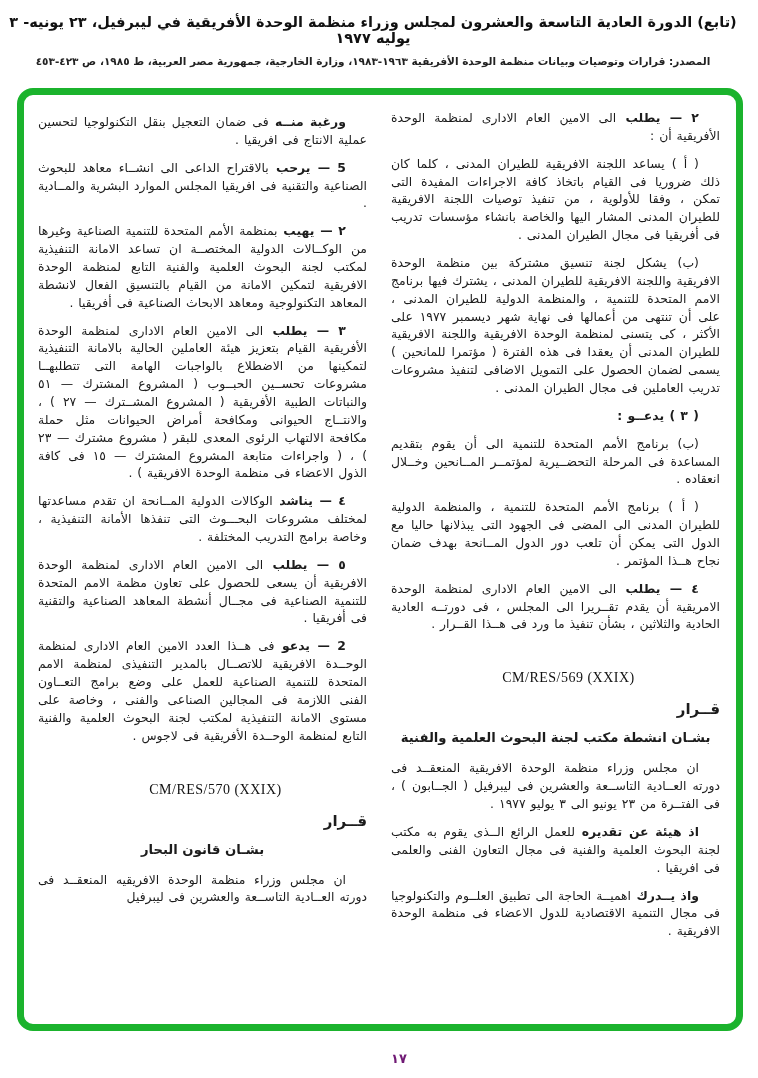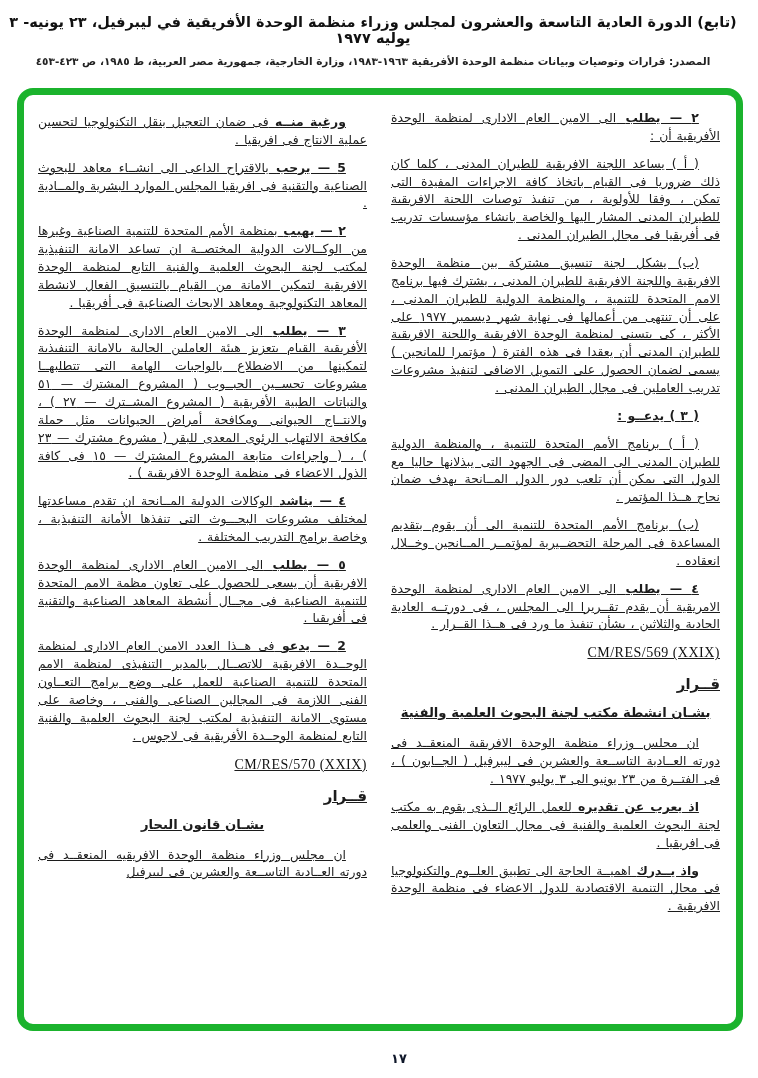--- a/index.html
+++ b/index.html
@@ -27,77 +27,77 @@
     width:726px; height:943px;
     border:7px solid #1bb32d;
     border-radius:16px;
     background:#fff;
     padding:14px 16px 10px 14px;
     overflow:hidden;
   }
   .columns {
     display:flex; gap:24px; height:100%;
   }
-  .col { flex:1 1 0; min-width:0;text-decoration:underline; }
+  .col { flex:1 1 0; min-width:0; }
   .para {
     font-size:12.4px; line-height:1.44;
     text-align:justify; text-indent:1.7em;
     margin-bottom:10px;
     word-spacing:1px;
   }
   .lead { font-weight:bold; }
   .lead:not(:empty)::after { content:" "; }
   .res-code {
-    direction:ltr; text-align:right;
+    direction:ltr; text-align:center;
     font-family:"Liberation Serif", serif;
     font-size:14px; letter-spacing:0.5px;
-    margin:12px 0 14px 0;
+    margin:37px 0 14px 0;
     padding-left:26px;
     color:#111;
   }
   .res-heading {
     text-align:right; font-size:15px; font-weight:bold;
     margin:6px 0 12px 0; letter-spacing:1px;
   }
   .res-subject {
     text-align:center; font-size:13.2px; font-weight:bold;
     margin:0 0 14px 0;
   }
   .spacer-sm { height:4px; }
   .page-number {
     position:absolute; bottom:12px; left:0; right:0;
-    text-align:center; font-size:13px; font-weight:bold; color:#0f172a;padding-left:40px;
+    text-align:center; font-size:13px; font-weight:bold; color:#701a75;padding-left:40px;
   }
 </style>
 </head>
 <body>
 
 <div class="header">
   <div class="header-line1">(تابع) الدورة العادية التاسعة والعشرون لمجلس وزراء منظمة الوحدة الأفريقية في ليبرفيل، ٢٣ يونيه- ٣ يوليه ١٩٧٧</div>
   <div class="header-line2">المصدر: قرارات وتوصيات وبيانات منظمة الوحدة الأفريقية ١٩٦٣-١٩٨٣، وزارة الخارجية، جمهورية مصر العربية، ط ١٩٨٥، ص ٤٢٣-٤٥٣</div>
 </div>
 
 <div class="frame" style="border-color: rgb(27, 179, 45);">
   <div class="columns">
 
     <div class="col">
       <p class="para"><span class="lead">٢ — يطلب</span><span>الى الامين العام الادارى لمنظمة الوحدة الأفريقية أن :</span></p>
       <p class="para"><span class="lead"></span><span>( أ ) يساعد اللجنة الافريقية للطيران المدنى ، كلما كان ذلك ضروريا فى القيام باتخاذ كافة الاجراءات المفيدة التى تمكن ، وفقا للأولوية ، من تنفيذ توصيات اللجنة الافريقية للطيران المدنى المشار اليها والخاصة بانشاء مؤسسات تدريب فى أفريقيا فى مجال الطيران المدنى .</span></p>
       <p class="para"><span class="lead"></span><span>(ب) يشكل لجنة تنسيق مشتركة بين منظمة الوحدة الافريقية واللجنة الافريقية للطيران المدنى ، يشترك فيها برنامج الامم المتحدة للتنمية ، والمنظمة الدولية للطيران المدنى ، على أن تنتهى من أعمالها فى نهاية شهر ديسمبر ١٩٧٧ على الأكثر ، كى يتسنى لمنظمة الوحدة الافريقية واللجنة الافريقية للطيران المدنى أن يعقدا فى هذه الفترة ( مؤتمرا للمانحين ) يسمى لضمان الحصول على التمويل الاضافى لتنفيذ مشروعات تدريب العاملين فى مجال الطيران المدنى .</span></p>
       <p class="para"><span class="lead">( ٣ ) يدعــو :</span><span></span></p>
+      <p class="para"><span class="lead"></span><span>(ب) برنامج الأمم المتحدة للتنمية الى أن يقوم بتقديم المساعدة فى المرحلة التحضــيرية لمؤتمــر المــانحين وخــلال انعقاده .</span></p>
       <p class="para"><span class="lead"></span><span>( أ ) برنامج الأمم المتحدة للتنمية ، والمنظمة الدولية للطيران المدنى الى المضى فى الجهود التى يبذلانها حاليا مع الدول التى يمكن أن تلعب دور الدول المــانحة بهدف ضمان نجاح هــذا المؤتمر .</span></p>
-      <p class="para"><span class="lead"></span><span>(ب) برنامج الأمم المتحدة للتنمية الى أن يقوم بتقديم المساعدة فى المرحلة التحضــيرية لمؤتمــر المــانحين وخــلال انعقاده .</span></p>
       <p class="para"><span class="lead">٤ — يطلب</span><span>الى الامين العام الادارى لمنظمة الوحدة الامريقية أن يقدم تقــريرا الى المجلس ، فى دورتــه العادية الحادية والثلاثين ، بشأن تنفيذ ما ورد فى هــذا القــرار .</span></p>
 
       <div class="res-code">CM/RES/569 (XXIX)</div>
       <div class="res-heading">قــرار</div>
       <div class="res-subject">بشـان انشطة مكتب لجنة البحوث العلمية والفنية</div>
 
       <p class="para"><span class="lead"></span><span>ان مجلس وزراء منظمة الوحدة الافريقية المنعقــد فى دورته العــادية التاســعة والعشرين فى ليبرفيل ( الجــابون ) ، فى الفتــرة من ٢٣ يونيو الى ٣ يوليو ١٩٧٧ .</span></p>
-      <p class="para"><span class="lead">اذ يعرب عن تقديره</span><span>للعمل الرائع الــذى يقوم به مكتب لجنة البحوث العلمية والفنية فى مجال التعاون الفنى والعلمى فى افريقيا .</span></p>
+      <p class="para"><span class="lead">اذ هيئة عن تقديره</span><span>للعمل الرائع الــذى يقوم به مكتب لجنة البحوث العلمية والفنية فى مجال التعاون الفنى والعلمى فى افريقيا .</span></p>
       <p class="para"><span class="lead">واذ يــدرك</span><span>اهميــة الحاجة الى تطبيق العلــوم والتكنولوجيا فى مجال التنمية الاقتصادية للدول الاعضاء فى منظمة الوحدة الافريقية .</span></p>
     </div>
 
     <div class="col">
       <div class="spacer-sm"></div>
       <p class="para"><span class="lead">ورغبة منــه</span><span>فى ضمان التعجيل بنقل التكنولوجيا لتحسين عملية الانتاج فى افريقيا .</span></p>
       <p class="para"><span class="lead">5 — يرحب</span><span>بالاقتراح الداعى الى انشــاء معاهد للبحوث الصناعية والتقنية فى افريقيا المجلس الموارد البشرية والمــادية .</span></p>
       <p class="para"><span class="lead">٢ — يهيب</span><span>بمنظمة الأمم المتحدة للتنمية الصناعية وغيرها من الوكــالات الدولية المختصــة ان تساعد الامانة التنفيذية لمكتب لجنة البحوث العلمية والفنية التابع لمنظمة الوحدة الافريقية لتمكين الامانة من القيام بالتنسيق الفعال لانشطة المعاهد التكنولوجية ومعاهد الابحاث الصناعية فى أفريقيا .</span></p>
       <p class="para"><span class="lead">٣ — يطلب</span><span>الى الامين العام الادارى لمنظمة الوحدة الأفريقية القيام بتعزيز هيئة العاملين الحالية بالامانة التنفيذية لتمكينها من الاضطلاع بالواجبات الهامة التى تتطلبهــا مشروعات تحســين الحبــوب ( المشروع المشترك — ٥١ والنباتات الطبية الأفريقية ( المشروع المشــترك — ٢٧ ) ، والانتــاج الحيوانى ومكافحة أمراض الحيوانات مثل حملة مكافحة الالتهاب الرئوى المعدى للبقر ( مشروع مشترك — ٢٣ ) ، ( واجراءات متابعة المشروع المشترك — ١٥ فى كافة الذول الاعضاء فى منظمة الوحدة الافريقية ) .</span></p>
       <p class="para"><span class="lead">٤ — يناشد</span><span>الوكالات الدولية المــانحة ان تقدم مساعدتها لمختلف مشروعات البحـــوث التى تنفذها الأمانة التنفيذية ، وخاصة برامج التدريب المختلفة .</span></p>

